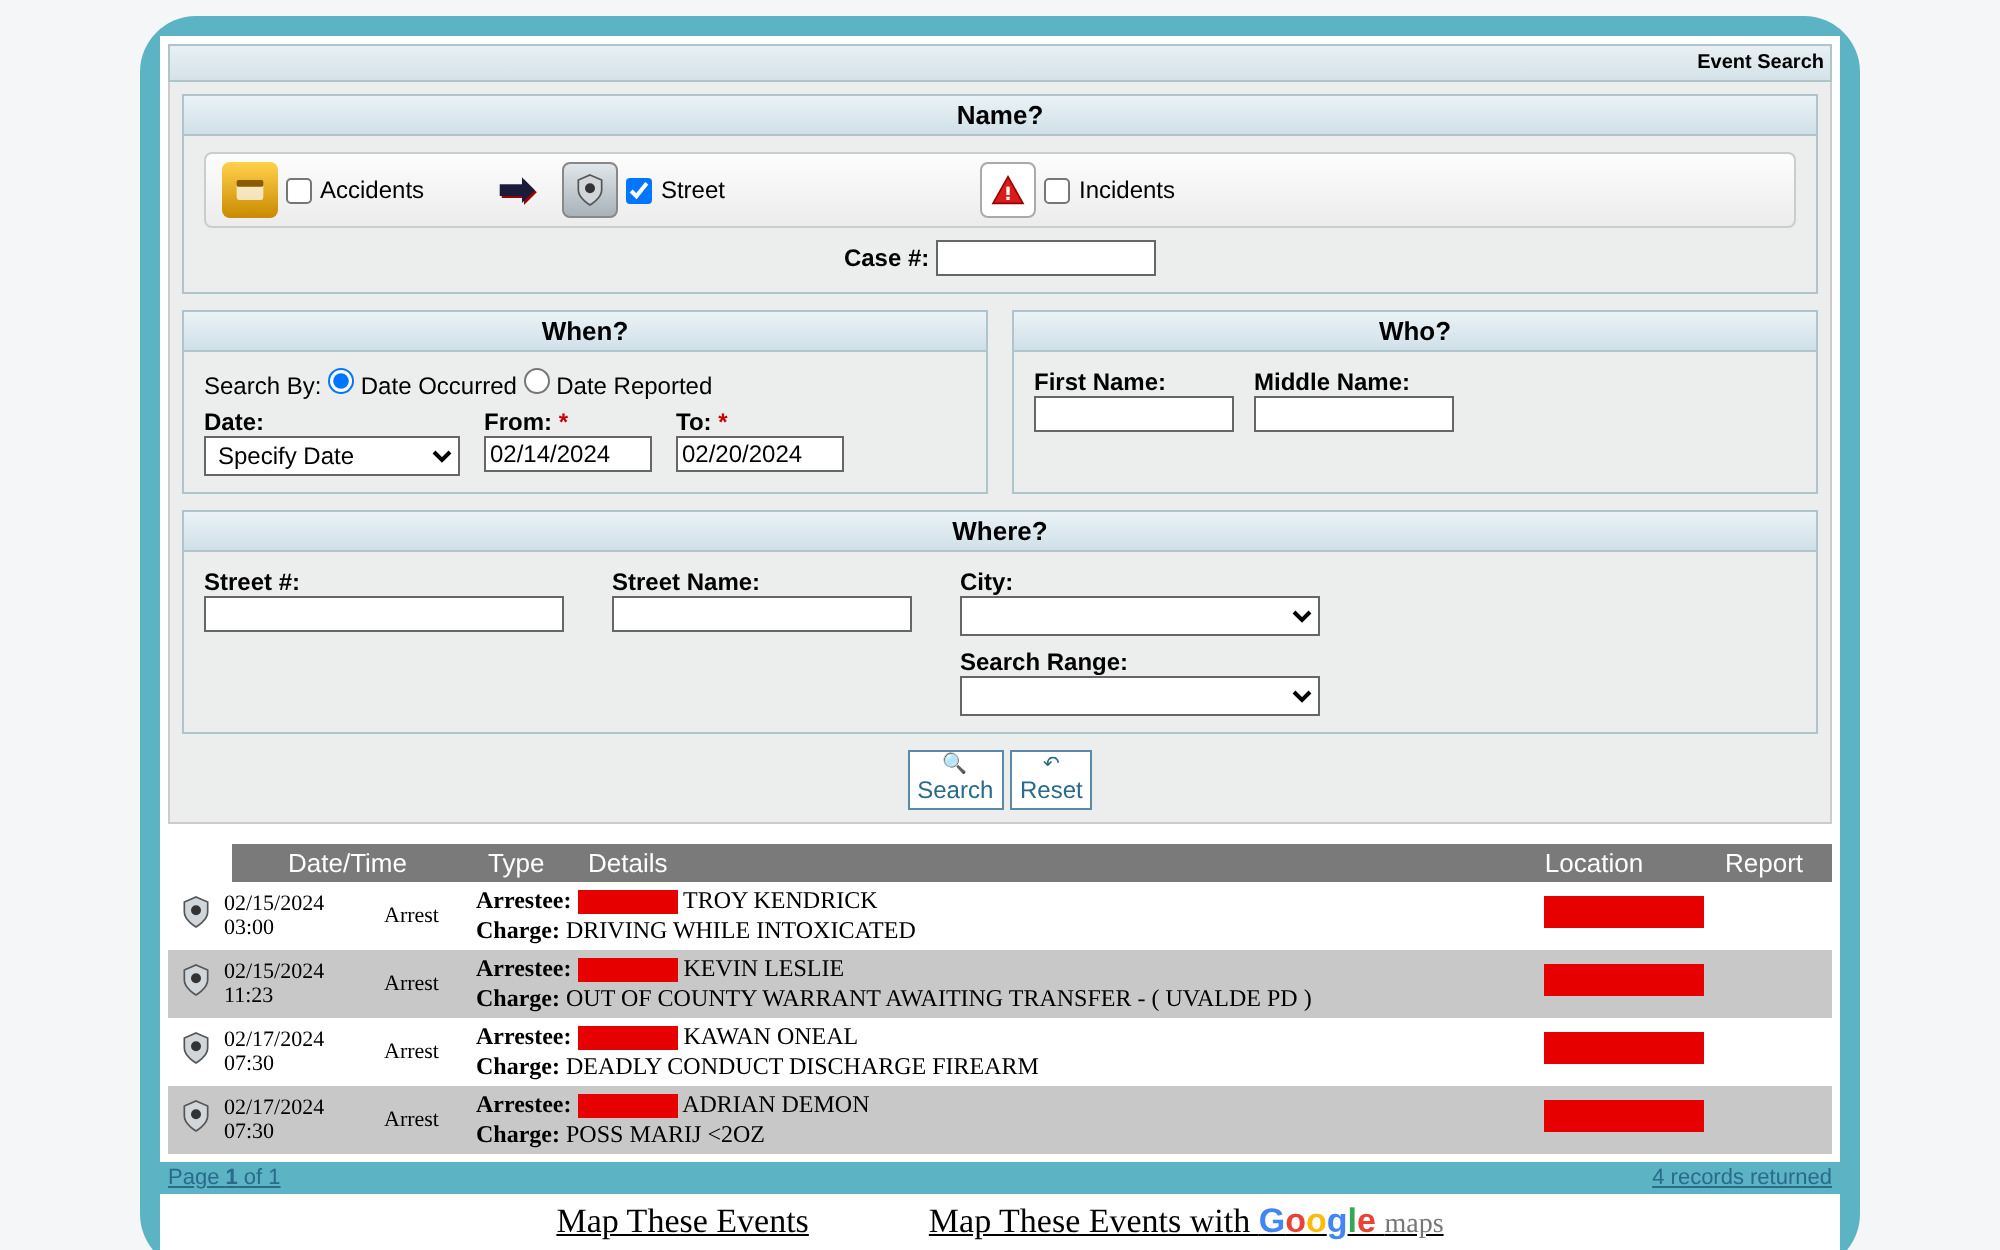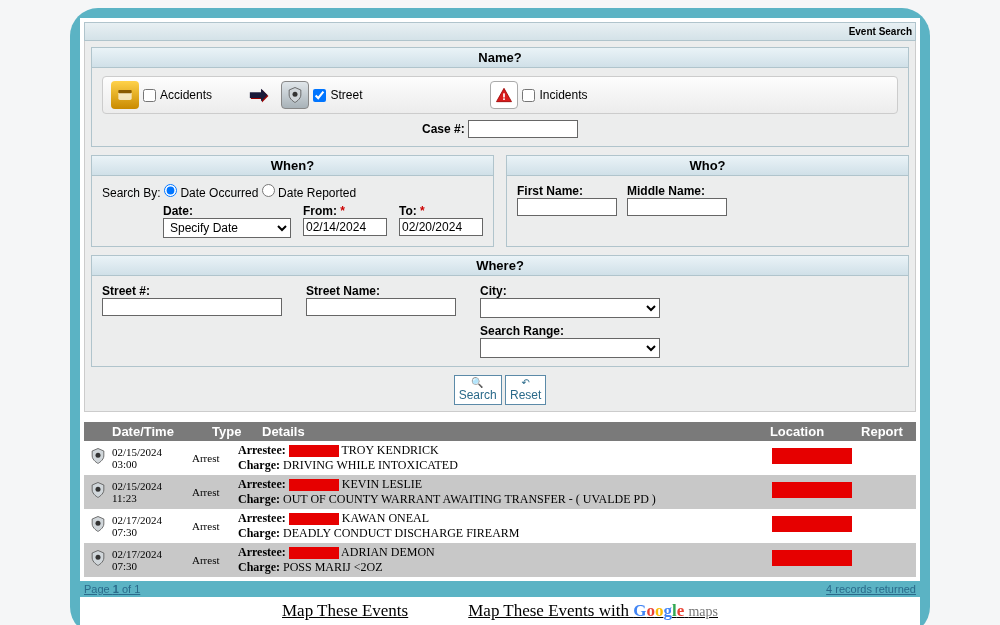--- a/index.html
+++ b/index.html
@@ -18,50 +18,50 @@
 .icon-accident { background: linear-gradient(#ffd24a,#c98a00); color: #5a3; }
 .icon-arrest { background: linear-gradient(#e0e6ea,#a8b2b8); border: 1px solid #888; }
 .icon-incident { background: #fff; border: 1px solid #aaa; }
 .arrow { font-size: 22px; color: #1a1a3a; font-weight: bold; text-shadow: 1px 1px 0 #900; }
 .case-row { text-align: center; margin-top: 6px; font-weight: bold; }
 .case-row input { width: 110px; }
 label.fld { font-weight: bold; display: block; font-size: 12px; }
 .req { color: #c00; }
 input[type=text], select { font-size: 12px; padding: 1px 2px; border: 1px solid #666; background: #fff; }
 .when-body { display: flex; flex-direction: column; gap: 4px; }
-.when-grid { display: flex; gap: 12px; justify-content: flex-end; }
+.when-grid { display: flex; gap: 12px; }
 .who-grid { display: flex; gap: 10px; }
 .redact { background: #e60000; display: inline-block; height: 16px; }
 .where-grid { display: flex; gap: 24px; }
 .btn-row { text-align: center; margin-top: 6px; }
 .btn { display: inline-block; border: 1px solid #5b8aa8; color: #2a6a8a; padding: 2px 4px; font-size: 12px; text-align: center; background: #fff; cursor: pointer; }
 .btn .mini { font-size: 10px; display: block; line-height: 1; }
 .results { margin-top: 10px; }
-.res-head { background: #7a7a7a; color: #fff; font-weight: bold; display: flex; padding: 2px 4px; font-size: 13px; }
+.res-head { background: #7a7a7a; color: #fff; font-weight: normal; display: flex; padding: 2px 4px; font-size: 13px; margin-left: 32px; }
 .col-dt { width: 100px; }
 .col-type { width: 50px; }
 .col-det { flex: 1; }
 .col-loc { width: 110px; text-align: center; }
 .col-rep { width: 60px; text-align: center; }
 .res-row { display: flex; align-items: center; padding: 2px 4px; font-size: 12px; font-family: 'Times New Roman', serif; }
 .res-row.even { background: #fff; }
 .res-row.odd { background: #c8c8c8; }
 .res-icon { width: 24px; }
 .res-dt { width: 80px; font-size: 11px; }
 .res-type { width: 46px; font-size: 11px; }
 .res-det { flex: 1; }
 .res-det b { font-weight: bold; }
 .res-loc { width: 90px; }
 .red-block { background: #e60000; width: 80px; height: 16px; display: inline-block; }
 .red-inline { background: #e60000; width: 50px; height: 12px; display: inline-block; vertical-align: middle; }
 .res-rep { width: 50px; }
 .pager { display: flex; justify-content: space-between; font-size: 11px; color: #2a6a8a; padding: 2px 4px; background: #5bb3c4; text-decoration: underline; }
 .map-bar { background: #fff; display: flex; justify-content: center; gap: 60px; padding: 4px; font-size: 17px; font-family: 'Times New Roman', serif; }
 .map-bar a { color: #000; text-decoration: underline; cursor: pointer; }
-.goog { font-family: Liberation Serif, serif; font-weight: bold; }
+.goog { font-family: Liberation Sans, sans-serif; font-weight: bold; }
 .g1{color:#4285F4}.g2{color:#EA4335}.g3{color:#FBBC05}.g4{color:#4285F4}.g5{color:#34A853}.g6{color:#EA4335}
 .gmaps{color:#777;font-weight:normal;font-size:14px}
 .badge-svg { width: 20px; height: 20px; }
 </style>
 </head>
 <body>
 
 <div class="outer-frame">
   <div class="inner-panel">
     <div class="title-bar">Event Search</div>

